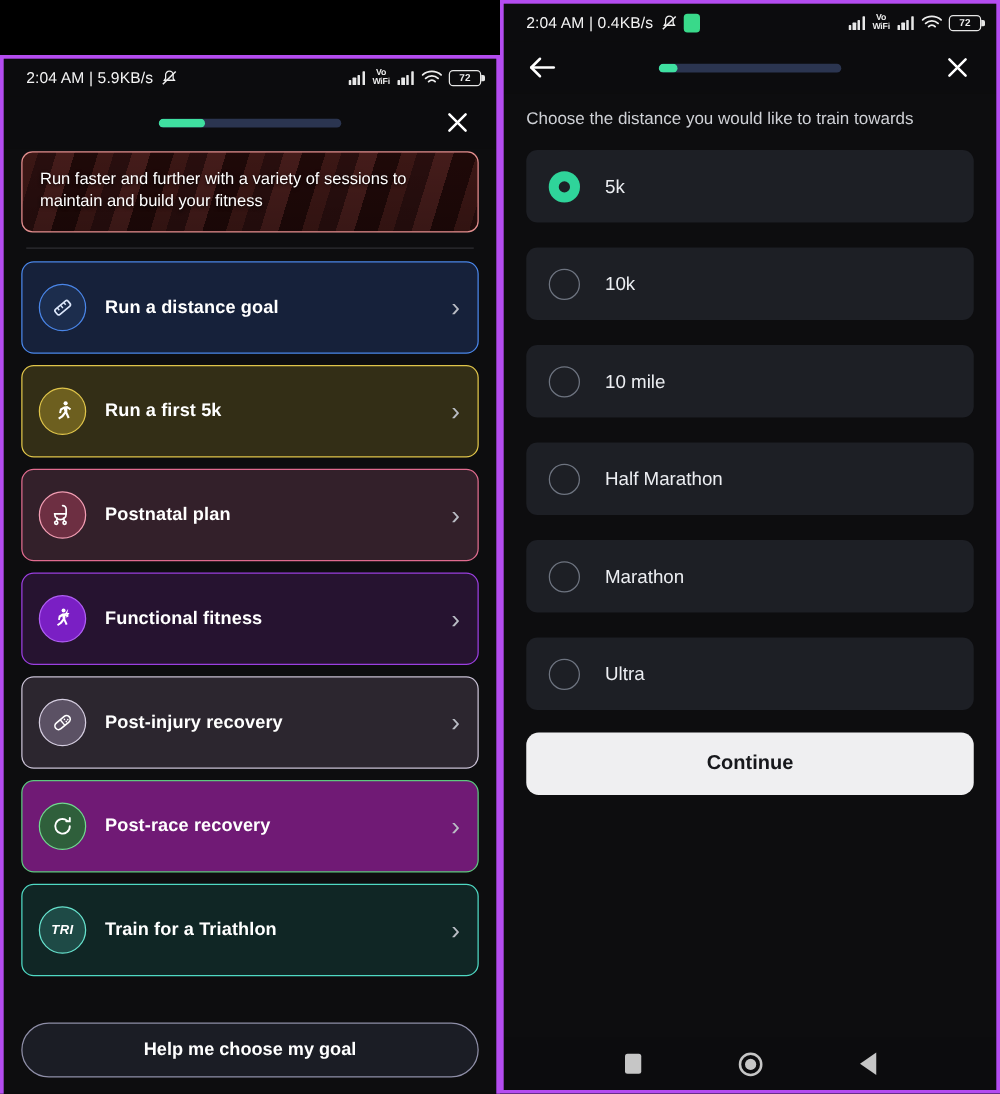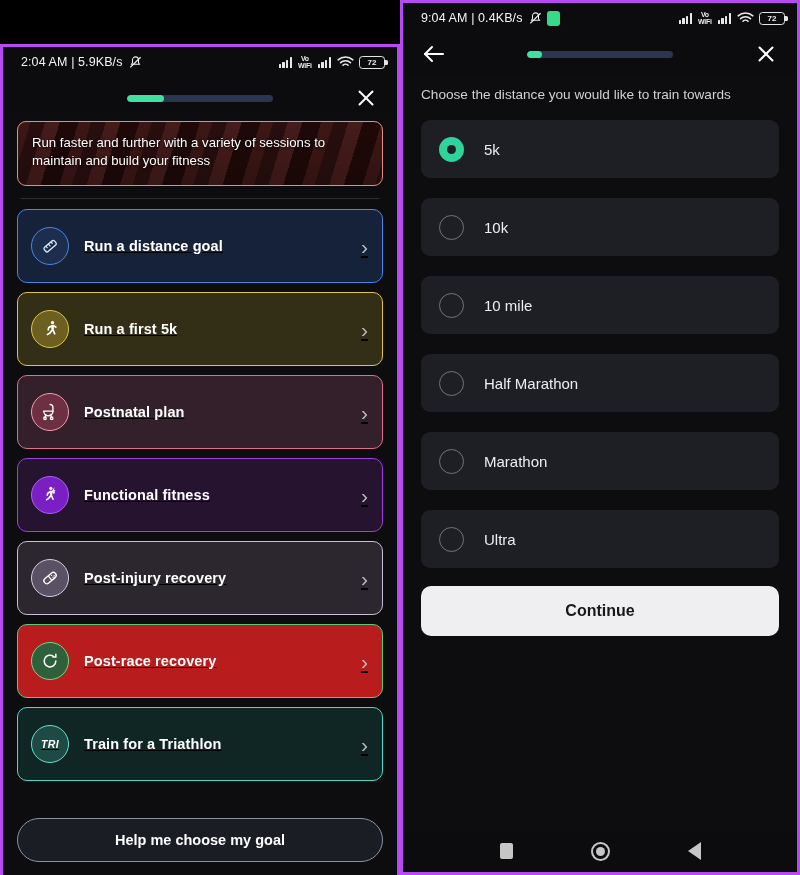--- a/index.html
+++ b/index.html
@@ -139,21 +139,20 @@
 
   .goal-card {
     height: 74px;
     border-radius: 10px;
     border: 1.4px solid #555;
     display: flex; align-items: center;
     padding: 0 14px 0 13px;
     cursor: pointer;
     position: relative;
     flex: 0 0 74px;
-    text-decoration: underline;
   }
   .goal-icon {
     width: 38px; height: 38px; border-radius: 50%;
     border: 1.6px solid #888;
     display: flex; align-items: center; justify-content: center;
     flex: 0 0 38px;
   }
   .goal-label {
     margin-left: 15px;
     color: #fff;
@@ -388,21 +387,21 @@
                   <line x1="12" y1="8.6" x2="12" y2="15.6" stroke="#ffffff" stroke-width="1.4"></line>
                   <circle cx="15.4" cy="10.8" r=".8" fill="#ffffff"></circle>
                   <circle cx="17.6" cy="13.2" r=".8" fill="#ffffff"></circle>
                   <circle cx="15.4" cy="13.6" r=".8" fill="#ffffff"></circle>
                 </g>
               </svg>
             </div>
             <div class="goal-label">Post-injury recovery</div>
             <div class="chev">›</div>
           </div>
-          <div class="goal-card" style="border-color: rgb(92, 200, 126); background: #b91c1c;">
+          <div class="goal-card" style="border-color: rgb(92, 200, 126); background: #701a75;">
             <div class="goal-icon" style="border-color: rgb(111, 217, 142); background: rgb(47, 95, 59);">
               <svg width="20" height="20" viewBox="0 0 24 24" fill="none" stroke="#ffffff" stroke-width="1.8" stroke-linecap="round">
                 <path d="M19 12a7 7 0 1 1-2.6-5.4"></path>
                 <polyline points="19,4 19,7.2 15.6,7.2"></polyline>
               </svg>
             </div>
             <div class="goal-label">Post-race recovery</div>
             <div class="chev">›</div>
           </div>
           <div class="goal-card" style="border-color: rgb(79, 217, 196); background: rgb(16, 38, 37);">
@@ -421,21 +420,21 @@
       <div class="nav-sq"></div>
       <div class="nav-circle"></div>
       <div class="nav-tri"></div>
     </div>
   </div>
 
   <div class="panel panel-right">
 
     <div class="statusbar">
       <div class="sb-left">
-        <span class="sb-text">9:04 AM | 0.4KB/s</span>
+        <span class="sb-text">2:04 AM | 0.4KB/s</span>
         <span class="icon-silent">
           <svg viewBox="0 0 16 16" width="15" height="15">
             <path d="M8 2a3.2 3.2 0 0 0-3.2 3.2v3l-1.1 1.6h8.6l-1.1-1.6v-3A3.2 3.2 0 0 0 8 2z" fill="none" stroke="#f0f0f0" stroke-width="1.1"></path>
             <line x1="2.4" y1="13.2" x2="13.4" y2="2.4" stroke="#f0f0f0" stroke-width="1.3"></line>
           </svg>
         </span>
         <span class="icon-fp"></span>
       </div>
       <div class="sb-right">
         <span class="sig">

